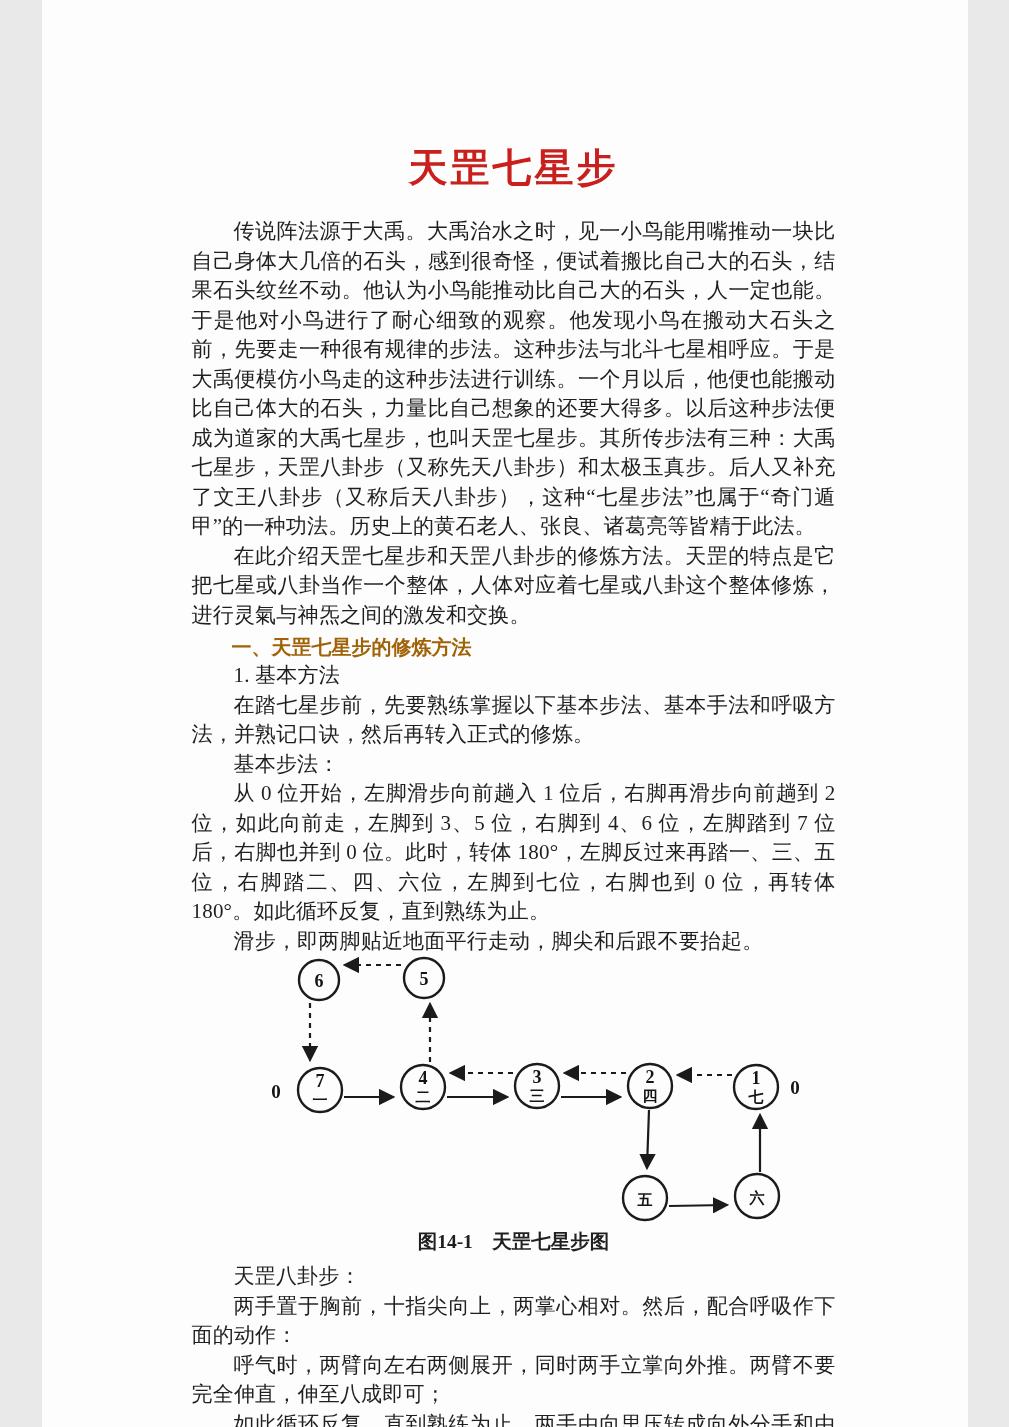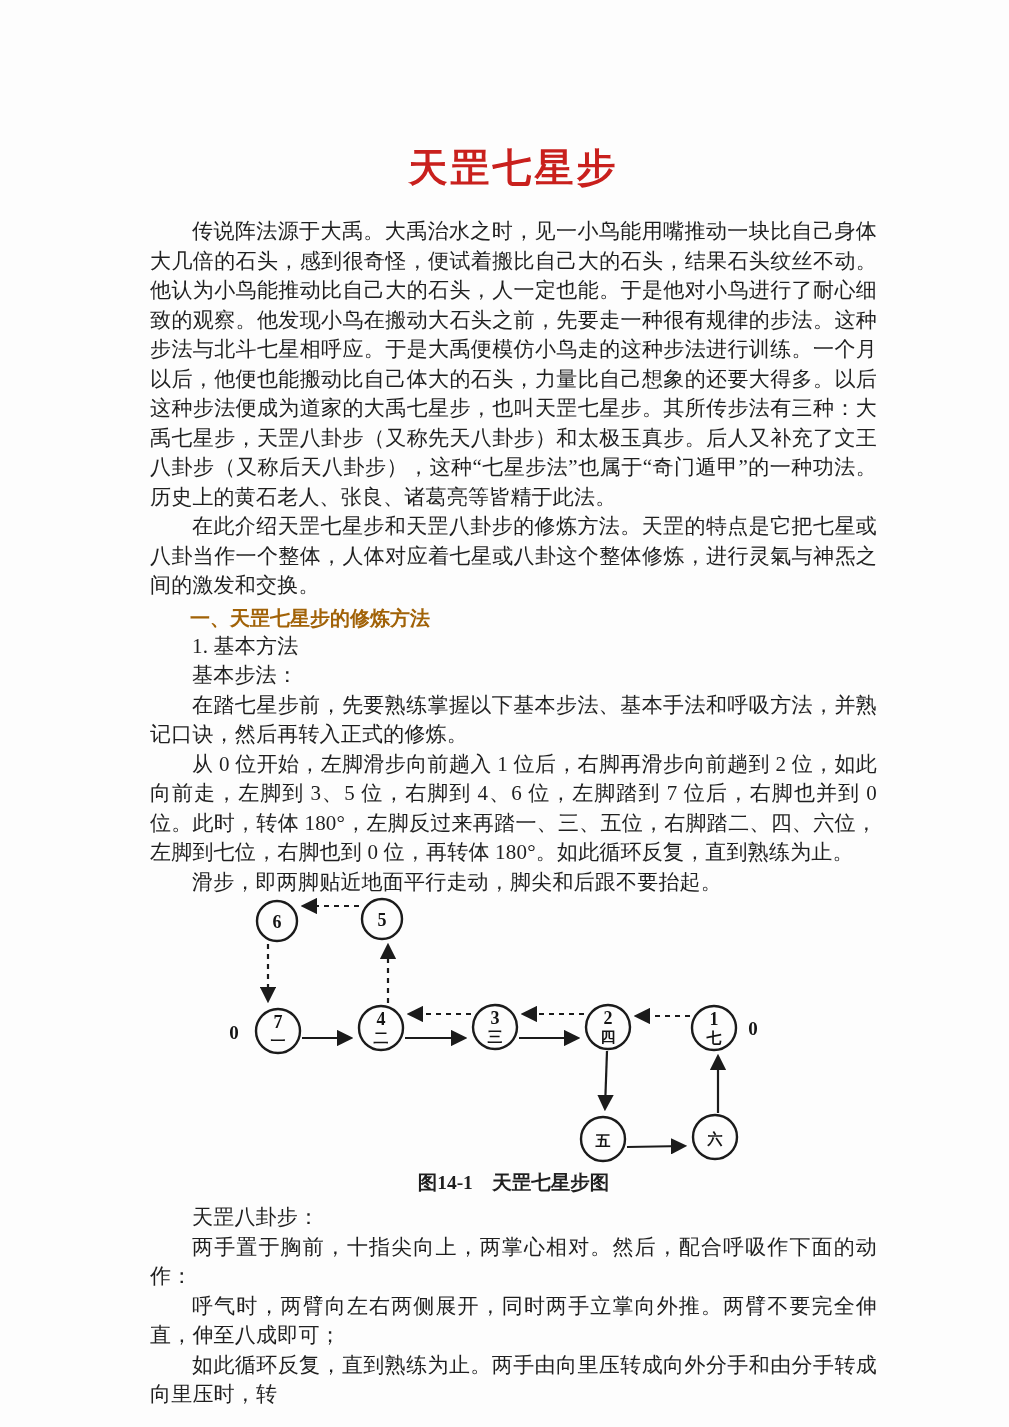--- a/index.html
+++ b/index.html
@@ -1,18 +1,18 @@
 <!DOCTYPE html>
 <html><head>
 <meta charset="utf-8">
 <style>
   html,body { margin:0; padding:0; background:#e9e9e9; }
   .page {
     position:relative;
-    width:1009px; height:1427px;
+    width:926px; height:1427px;
     margin:0 auto;
     background:#fdfdfd;
     overflow:hidden;
     font-family:"Liberation Serif","DejaVu Serif",serif;
     color:#1f1f1f;
     box-sizing:border-box;
     padding:143px 132px 0 150px;
   }
   .doc-title {
     margin:0 0 24px 0;
@@ -72,22 +72,22 @@
 
 <div class="page">
 
   <h1 class="doc-title">天罡七星步</h1>
 
   <p class="body">传说阵法源于大禹。大禹治水之时，见一小鸟能用嘴推动一块比自己身体大几倍的石头，感到很奇怪，便试着搬比自己大的石头，结果石头纹丝不动。他认为小鸟能推动比自己大的石头，人一定也能。于是他对小鸟进行了耐心细致的观察。他发现小鸟在搬动大石头之前，先要走一种很有规律的步法。这种步法与北斗七星相呼应。于是大禹便模仿小鸟走的这种步法进行训练。一个月以后，他便也能搬动比自己体大的石头，力量比自己想象的还要大得多。以后这种步法便成为道家的大禹七星步，也叫天罡七星步。其所传步法有三种：大禹七星步，天罡八卦步（又称先天八卦步）和太极玉真步。后人又补充了文王八卦步（又称后天八卦步），这种“七星步法”也属于“奇门遁甲”的一种功法。历史上的黄石老人、张良、诸葛亮等皆精于此法。</p>
   <p class="body">在此介绍天罡七星步和天罡八卦步的修炼方法。天罡的特点是它把七星或八卦当作一个整体，人体对应着七星或八卦这个整体修炼，进行灵氣与神炁之间的激发和交换。</p>
 
   <h2 class="sec-heading">一、天罡七星步的修炼方法</h2>
   <p class="body">1. 基本方法</p>
+  <p class="body">在踏七星步前，先要熟练掌握以下基本步法、基本手法和呼吸方法，并熟记口诀，然后再转入正式的修炼。</p>
   <p class="body">基本步法：</p>
-  <p class="body">在踏七星步前，先要熟练掌握以下基本步法、基本手法和呼吸方法，并熟记口诀，然后再转入正式的修炼。</p>
   <p class="body">从 0 位开始，左脚滑步向前趟入 1 位后，右脚再滑步向前趟到 2 位，如此向前走，左脚到 3、5 位，右脚到 4、6 位，左脚踏到 7 位后，右脚也并到 0 位。此时，转体 180°，左脚反过来再踏一、三、五位，右脚踏二、四、六位，左脚到七位，右脚也到 0 位，再转体 180°。如此循环反复，直到熟练为止。</p>
   <p class="body">滑步，即两脚贴近地面平行走动，脚尖和后跟不要抬起。</p>
 
   <div class="figure-wrap">
     <svg class="fig-svg" width="749" height="272" viewBox="130 818 749 272">
       <defs>
         <marker id="ah" viewBox="0 0 10 10" refX="8" refY="5" markerWidth="7.5" markerHeight="7.5" orient="auto">
           <path d="M0,0 L10,5 L0,10 z" fill="#1b1b1b"></path>
         </marker>
       </defs>

